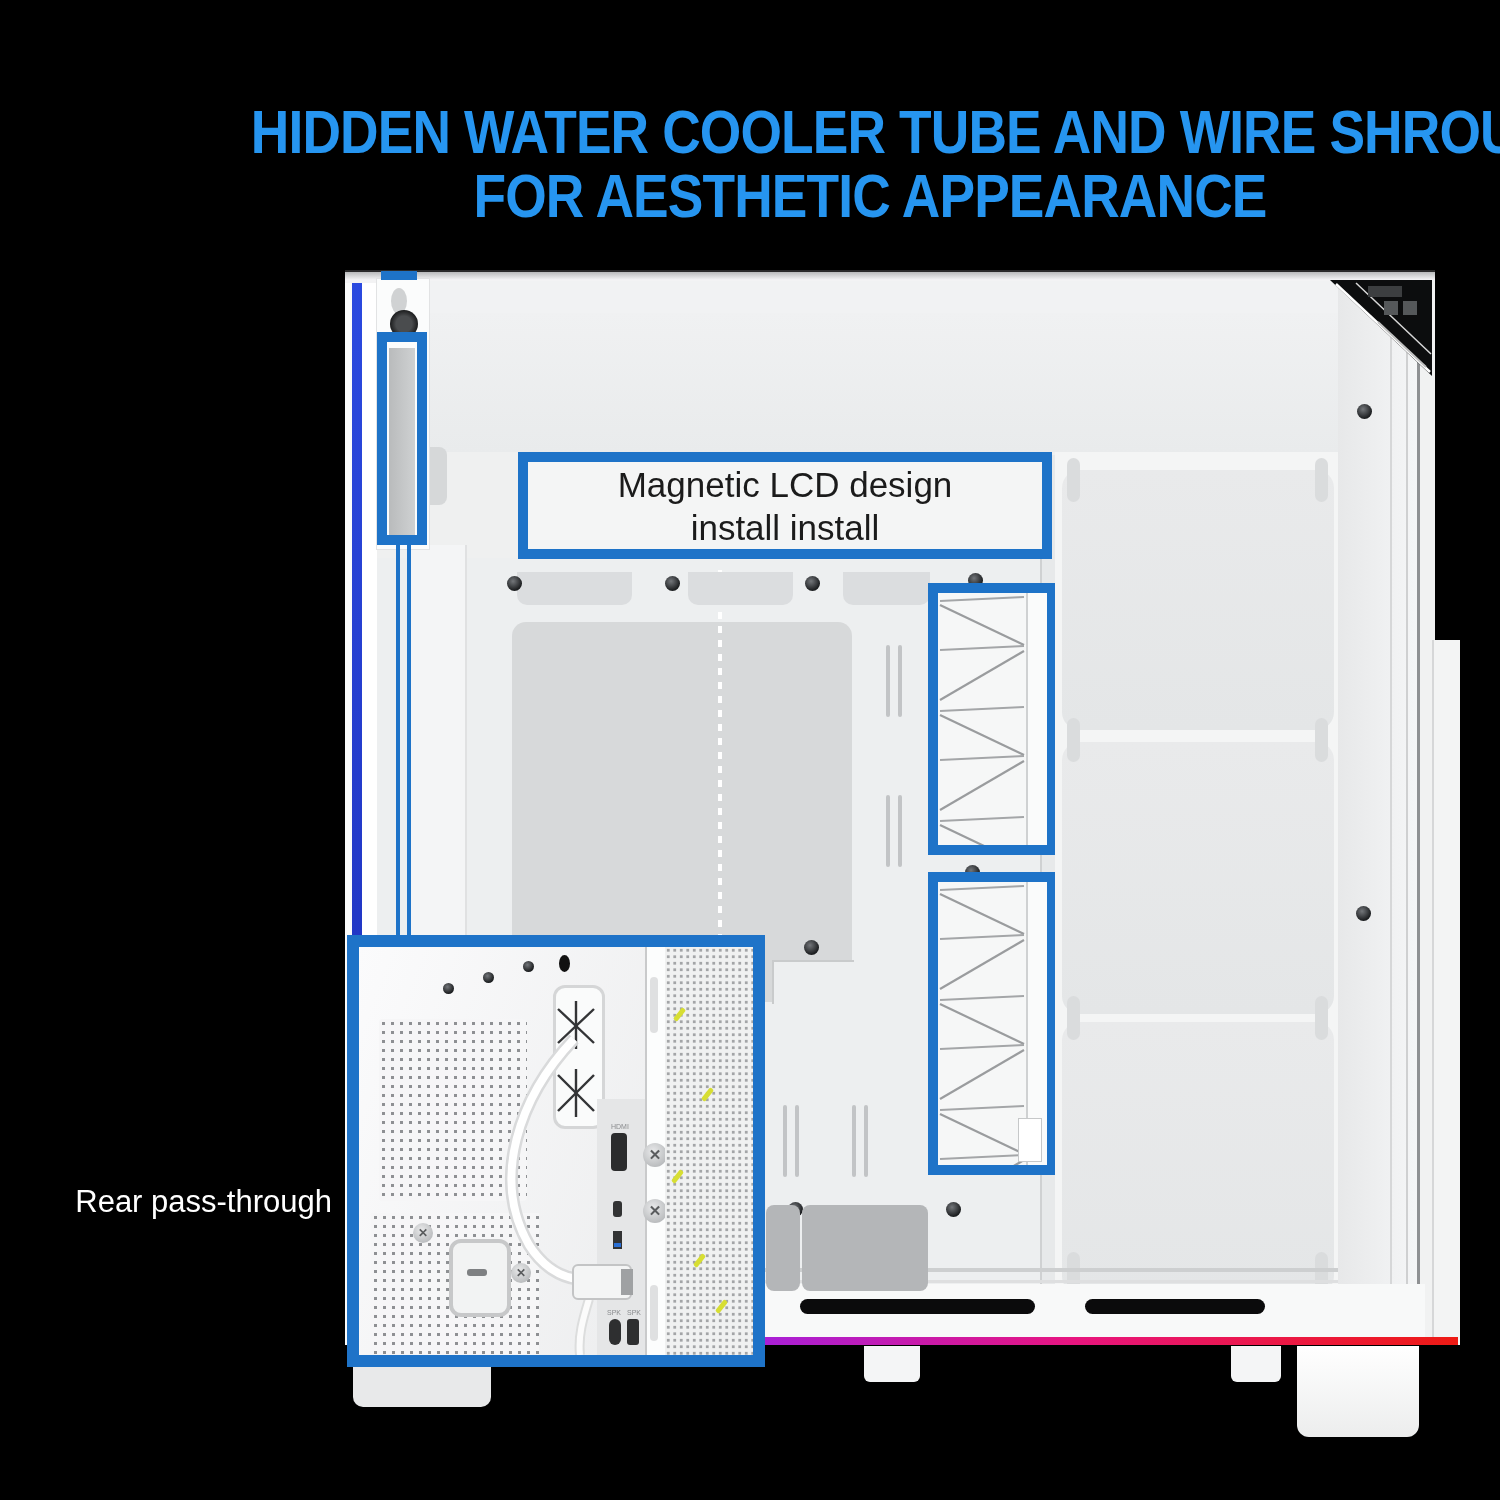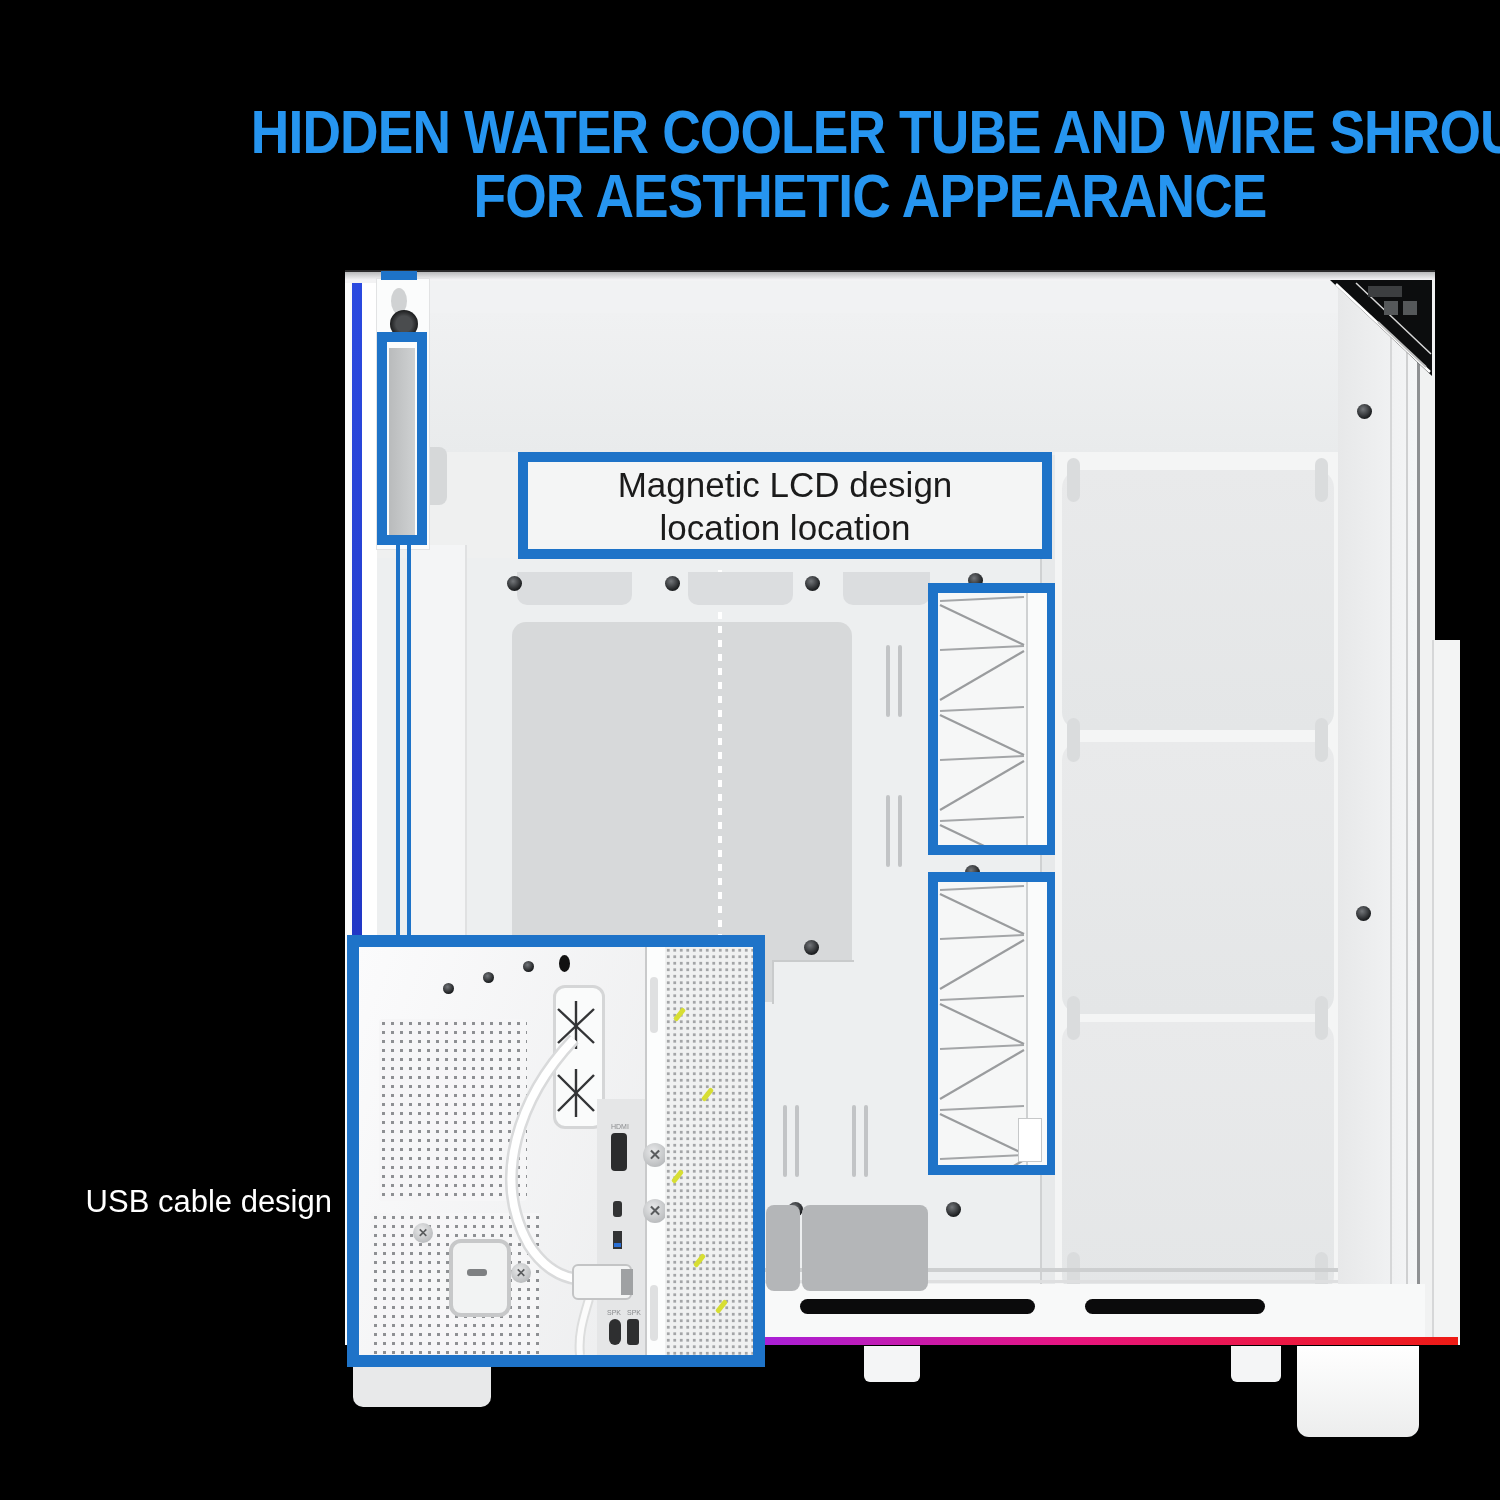--- a/index.html
+++ b/index.html
@@ -153,21 +153,21 @@
   <div class="panel" style="left:688px;top:232px;width:15px;height:10px;background:#97989a;"></div>
 
   <div class="panel" style="left:36px;top:1px;width:36px;height:9px;background:var(--annotation-blue,#1e73c8);z-index:5;"></div>
   <div class="blue-border" style="left:32px;top:62px;width:50px;height:213px;z-index:5;"></div>
   <div class="panel" style="left:51px;top:273px;width:4px;height:394px;background:var(--annotation-blue,#1e73c8);z-index:5;"></div>
   <div class="panel" style="left:62px;top:273px;width:4px;height:394px;background:var(--annotation-blue,#1e73c8);z-index:5;"></div>
 
   <div class="blue-border" style="left:173px;top:182px;width:534px;height:107px;background:#f4f5f5;z-index:5;
        display:flex;flex-direction:column;justify-content:center;text-align:center;color:#1b1b1b;font-size:35px;line-height:43px;">
     <div>Magnetic LCD design</div>
-    <div>location location</div>
+    <div>install install</div>
   </div>
 
   <div class="blue-border" style="left:583px;top:313px;width:127px;height:272px;background:#f6f7f7;z-index:4;">
     <svg width="107" height="252">
         <rect x="0" y="0" width="88" height="252" fill="url(#zigzag)"></rect>
       </svg>
     <div class="panel" style="left:88px;top:0;width:19px;height:252px;background:#fafbfb;border-left:2px solid #cfd1d2;"></div>
   </div>
   <div class="blue-border" style="left:583px;top:602px;width:127px;height:303px;background:#f6f7f7;z-index:4;">
     <svg width="107" height="283">
@@ -238,14 +238,14 @@
     <path d="M215,92 C160,150 132,232 170,298 C184,320 202,330 218,332" fill="none" stroke="#d9dadb" stroke-width="13"></path>
     <path d="M215,92 C160,150 132,232 170,298 C184,320 202,330 218,332" fill="none" stroke="#ffffff" stroke-width="8"></path>
     <path d="M230,352 C224,372 219,388 221,408" fill="none" stroke="#dcdddd" stroke-width="10"></path>
     <path d="M230,352 C224,372 219,388 221,408" fill="none" stroke="#fbfbfb" stroke-width="6"></path>
     <rect x="214" y="318" width="58" height="34" rx="5" fill="#f4f5f5" stroke="#c3c4c5" stroke-width="2"></rect>
     <rect x="262" y="322" width="12" height="26" fill="#9fa1a3"></rect>
   </svg>
 </div>
 
 <div class="caption">
-  <div>USB cable design</div>
+  <div>Rear pass-through</div>
 </div>
 
 </body></html>

